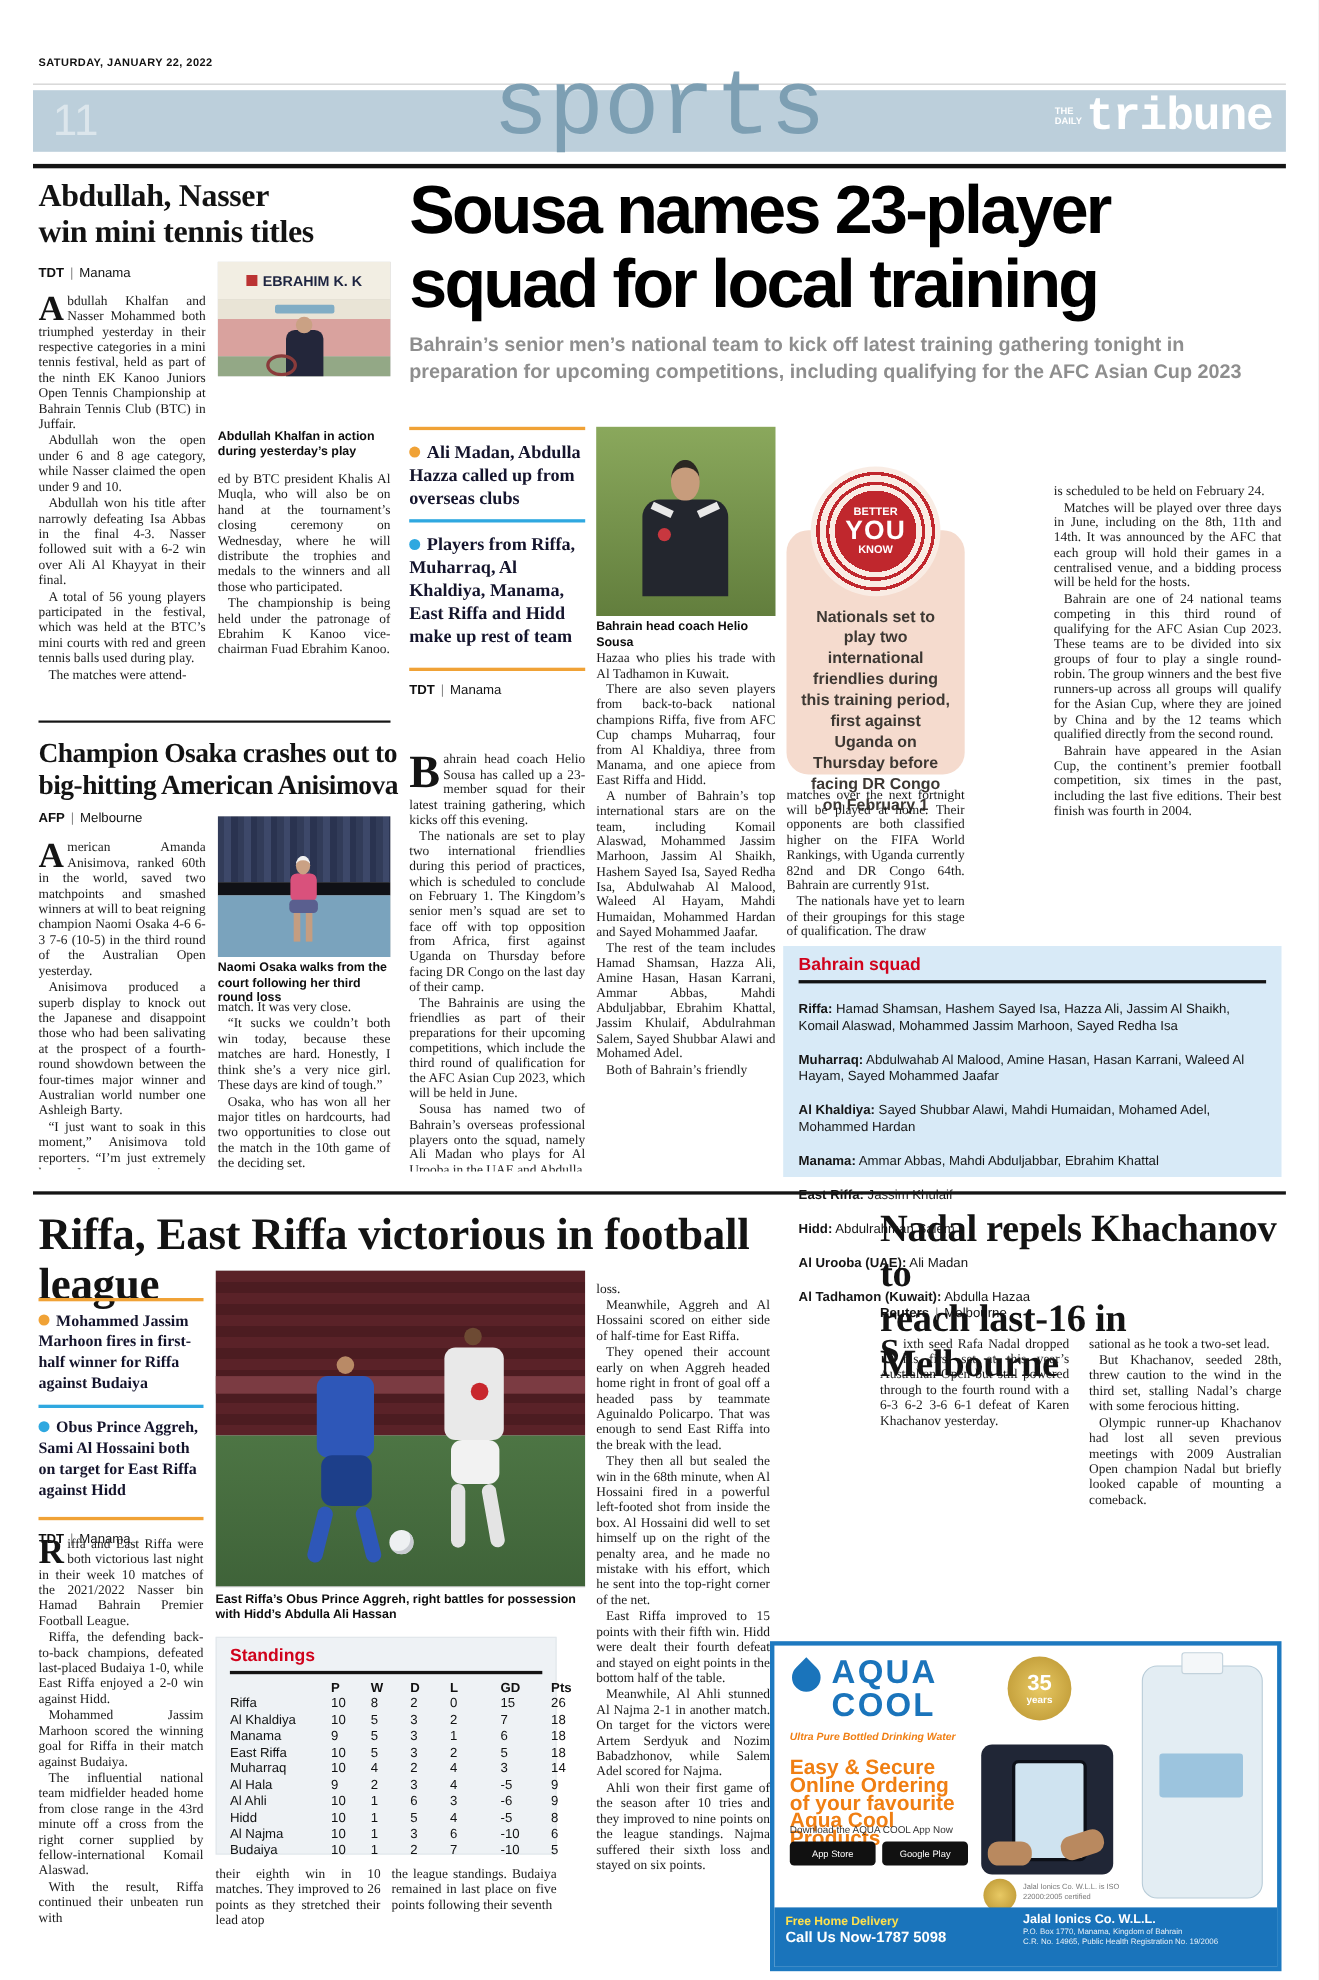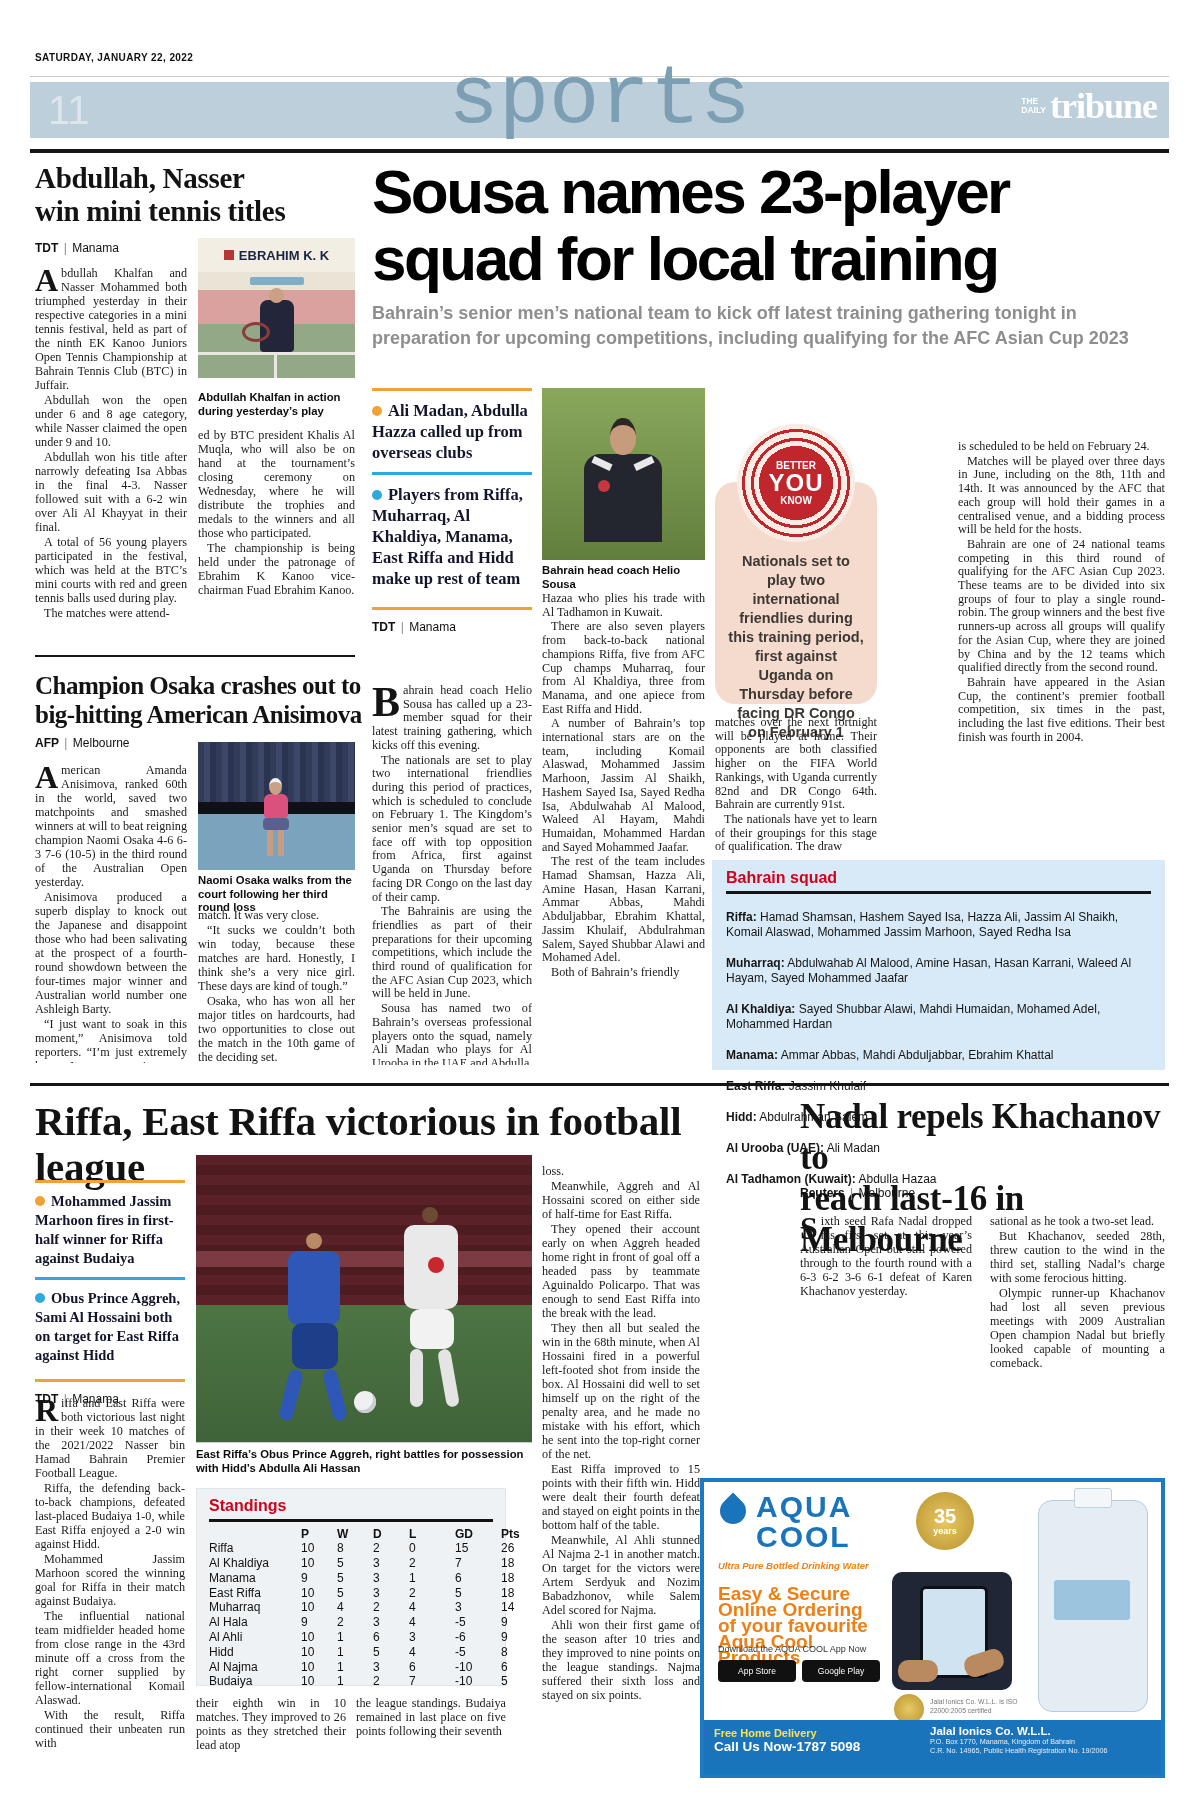--- a/index.html
+++ b/index.html
@@ -7,21 +7,21 @@
         font-family:"Liberation Serif",serif;overflow:hidden;}
   .abs{position:absolute;}
   
   .date{font-family:"Liberation Sans",sans-serif;font-weight:bold;font-size:10px;letter-spacing:.4px;color:#111;}
   .hairline{background:#c9c9c9;height:1px;}
   .band{background:#bccfdb;height:56px;}
   .pagenum{font-family:"Liberation Sans",sans-serif;font-size:40px;color:#dce6ec;}
   .sports{width:1199px;text-align:center;font-family:Liberation Mono, monospace;font-size:84px;line-height:84px;color:#7d9fb3;}
   .masthead{display:flex;align-items:flex-start;gap:4px;color:#fff;}
   .mh-small{display:flex;flex-direction:column;font-family:"Liberation Sans",sans-serif;font-weight:bold;font-size:8.5px;line-height:9px;margin-top:9px;}
-  .mh-name{font-family:Liberation Serif, serif;font-weight:bold;font-size:36px;line-height:36px;letter-spacing:-1px;}
+  .mh-name{font-family:Liberation Mono, monospace;font-weight:bold;font-size:42px;line-height:36px;letter-spacing:-1px;}
   .rule-black{background:#151515;}
   
   .hl{font-weight:bold;color:#131313;letter-spacing:-.3px;}
   .hl-line{display:block;}
   .byline{font-family:"Liberation Sans",sans-serif;font-size:12px;color:#101010;}
   .byline .pipe{color:#8a8a8a;padding:0 2px;}
   .body{font-size:12.2px;line-height:14px;text-align:justify;color:#1b1b1b;overflow:hidden;}
   .body.tight{line-height:13.7px;}
   .body p{margin:0;}
   .body p + p{text-indent:9px;margin-top:1px;}
@@ -81,21 +81,21 @@
   .sousa-bg{background:linear-gradient(#8aa85c,#627e3d);}
   .so-head{position:absolute;width:26px;height:30px;border-radius:50% 50% 45% 45%;background:#c79c7c;border-top:7px solid #2b2722;}
   .so-torso{position:absolute;width:78px;height:88px;background:#23262e;border-radius:16px 16px 0 0;}
   .so-stripe{position:absolute;width:20px;height:7px;background:#e8e8e8;transform:rotate(25deg);}
   .fb-stand{height:150px;background:repeating-linear-gradient(#5a2228 0 10px,#4c1c21 10px 20px);position:relative;}
   .fb-pitch{height:137px;background:linear-gradient(#4d7544,#3f6339);position:relative;}
   .fb-torso{position:absolute;border-radius:10px;}
   .fb-head{position:absolute;width:16px;height:16px;border-radius:50%;background:#b98a66;}
   .fb-ball{position:absolute;width:22px;height:22px;border-radius:50%;background:#eef0f2;box-shadow:inset -3px -3px 0 #c9ccd2;}
   
-  .adbox{border:4px solid #1d79c0;background:#fff;box-sizing:border-box;}
+  .adbox{border:4px solid #1d79c0;background:#fff;box-sizing:border-box;margin-top:14px;}
   .ad-brand{font-family:"Liberation Sans",sans-serif;font-weight:bold;font-size:30px;line-height:30px;color:#1a74bb;letter-spacing:2px;}
   .ad-tag{font-family:"Liberation Sans",sans-serif;font-style:italic;font-weight:bold;font-size:9.5px;color:#f07f13;}
   .ad-drop{width:26px;height:26px;background:#1a74bb;border-radius:0 50% 50% 50%;transform:rotate(45deg);}
   .ad-badge{border-radius:50%;background:radial-gradient(#e8c964,#b8922e);display:flex;flex-direction:column;align-items:center;justify-content:center;color:#fff;font-family:"Liberation Sans",sans-serif;font-weight:bold;}
   .ad-promo{font-family:"Liberation Sans",sans-serif;font-weight:bold;font-size:19px;line-height:16px;color:#f07f13;}
   .ad-dl{font-family:"Liberation Sans",sans-serif;font-size:9px;color:#333;}
   .ad-app{background:#111;color:#fff;border-radius:4px;font-family:"Liberation Sans",sans-serif;font-size:8.5px;
           display:inline-flex;align-items:center;justify-content:center;width:78px;height:22px;}
   .ad-phone{background:#202636;border-radius:10px;position:relative;}
   .ad-screen{position:absolute;left:28px;top:14px;width:62px;height:86px;background:#cfe3f0;border-radius:6px;border:3px solid #0d1018;}
@@ -139,21 +139,21 @@
     <span class="pipe">|</span>
     <span>Manama</span>
   </div>
   <div class="abs body" style="left:35px;top:266px;width:152px;height:376px;">
     <p><span class="dropcap">A</span><span>bdullah Khalfan and Nasser Mohammed both triumphed yesterday in their respective categories in a mini tennis festival, held as part of the ninth EK Kanoo Juniors Open Tennis Championship at Bahrain Tennis Club (BTC) in Juffair.</span></p>
     <p>Abdullah won the open under 6 and 8 age category, while Nasser claimed the open under 9 and 10.</p>
     <p>Abdullah won his title after narrowly defeating Isa Abbas in the final 4-3. Nasser followed suit with a 6-2 win over Ali Al Khayyat in their final.</p>
     <p>A total of 56 young players participated in the festival, which was held at the BTC’s mini courts with red and green tennis balls used during play.</p>
     <p>The matches were attend-</p>
   </div>
-  <div class="abs photo" style="left:198px;top:238px;width:157px;height:140px;">
+  <div class="abs photo" style="left:198px;top:238px;width:157px;height:104px;">
     <div class="tp-banner">
       <span style="width:10px;height:10px;background:#b33;display:inline-block;"></span>
       <span>EBRAHIM K. K</span>
     </div>
     <div class="tp-sub">
         <span class="tp-sublogo"></span>
       </div>
     <div class="tp-wall"></div>
     <div class="tp-court">
       <div class="tp-line" style="left:0;top:28px;width:157px;height:3px;"></div>

